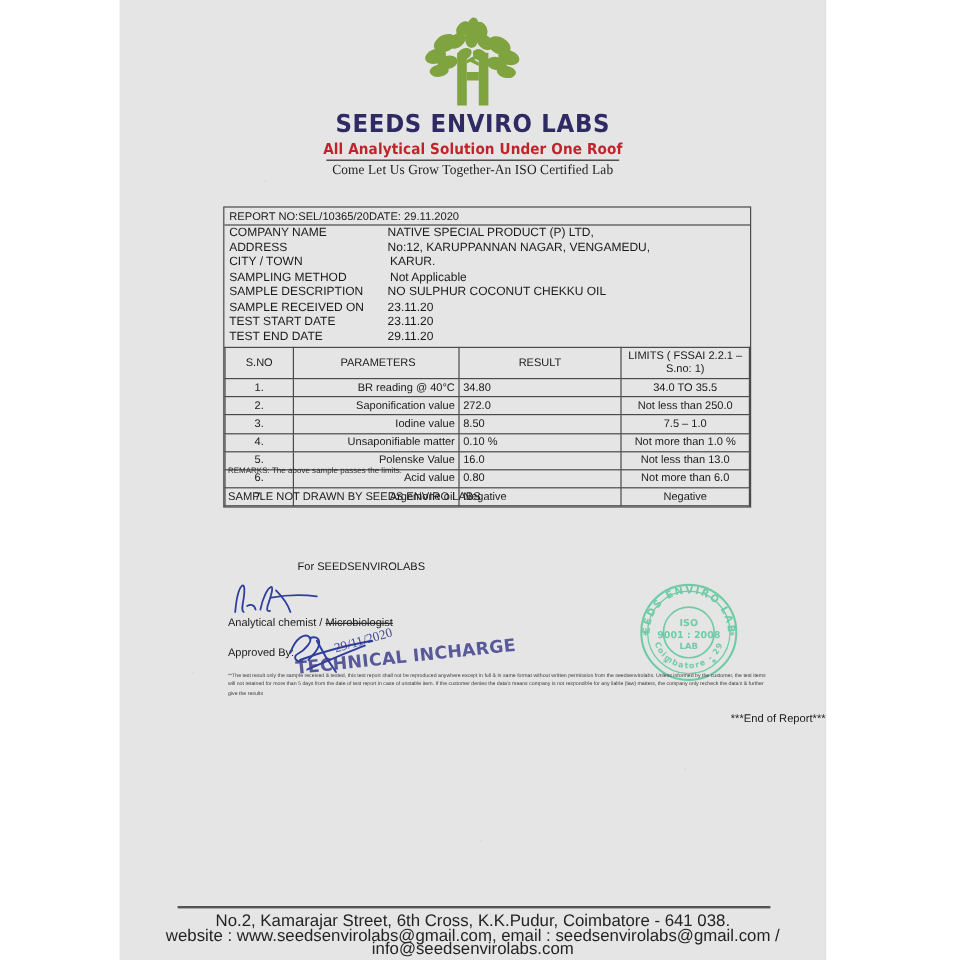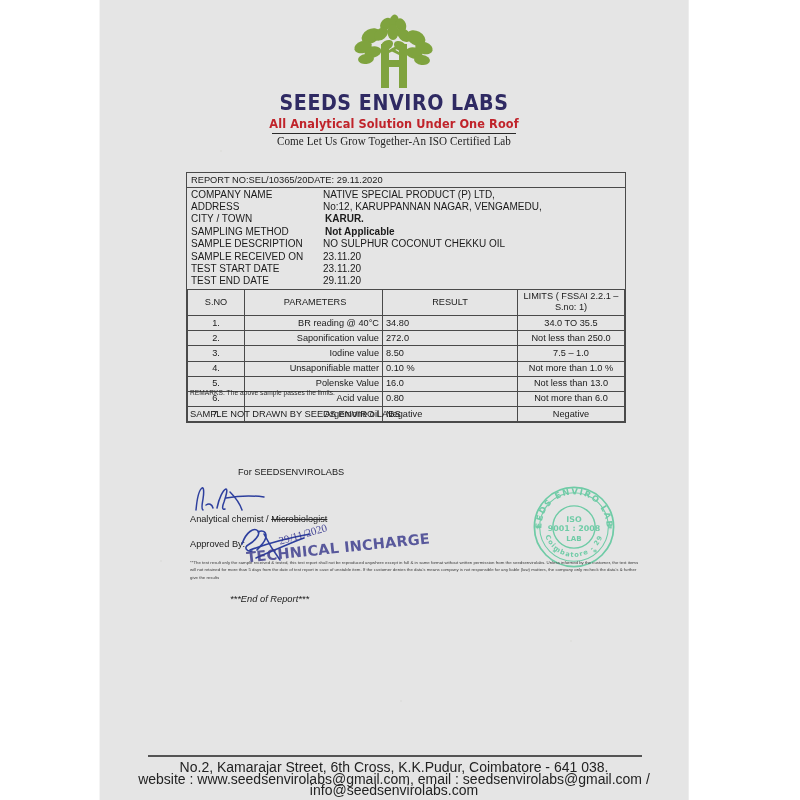--- a/index.html
+++ b/index.html
@@ -101,21 +101,21 @@
   .meta {
     padding: 1px 0 1px 0;
   }
   .meta-row {
     display: flex;
     line-height: 12.4px;
     font-size: 10px;
   }
   .meta-label { width: 132px; padding-left: 4px; }
   .meta-val   { flex: 1; }
-  .meta-val.ind { padding-left: 2px; font-weight: bold; }
+  .meta-val.ind { padding-left: 2px; }
 
   
   table.results {
     width: 100%;
     border-collapse: collapse;
     font-size: 9.2px;
     table-layout: fixed;
   }
   table.results th, table.results td {
     border: 1px solid #4a4a4a;
@@ -138,21 +138,21 @@
 
   .stmt {
     position: absolute;
     left: 90px;
     font-size: 9.3px;
     color: #1a1a1a;
   }
   .stmt.s1 { top: 409px; }
   .stmt.s2 { top: 438px; }
 
-  .forlabs { position: absolute; left: 90px; top: 467px; font-size: 9.2px; padding-left: 48px; }
+  .forlabs { position: absolute; left: 100px; top: 467px; font-size: 9.2px; padding-left: 48px; }
   .role    { position: absolute; left: 90px; top: 514px; font-size: 9.2px; }
   .role .strike { text-decoration: line-through; text-decoration-color:#2b2b2b; }
   .approved{ position: absolute; left: 90px; top: 539px; font-size: 9.2px; }
 
   
   .sig-a {
     position: absolute; left: 92px; top: 484px;
     width: 110px; height: 30px;
     pointer-events: none;
   }
@@ -201,25 +201,24 @@
     font-size: 4.35px;
     line-height: 7.4px;
     color: #3a3a3a;
     text-align: left;
   }
 
   .endreport {
     position: absolute;
     left: 0; top: 594px;
     width: 588px;
-    text-align: left;
+    text-align: right;
     font-size: 9.3px;
     padding-left: 130px;
     box-sizing: border-box;
-    font-style: italic;
   }
 
   
   .foot-rule {
     position: absolute;
     left: 48px; top: 755px;
     width: 494px; height: 1.6px;
     background: #545454;
   }
   .footer {

